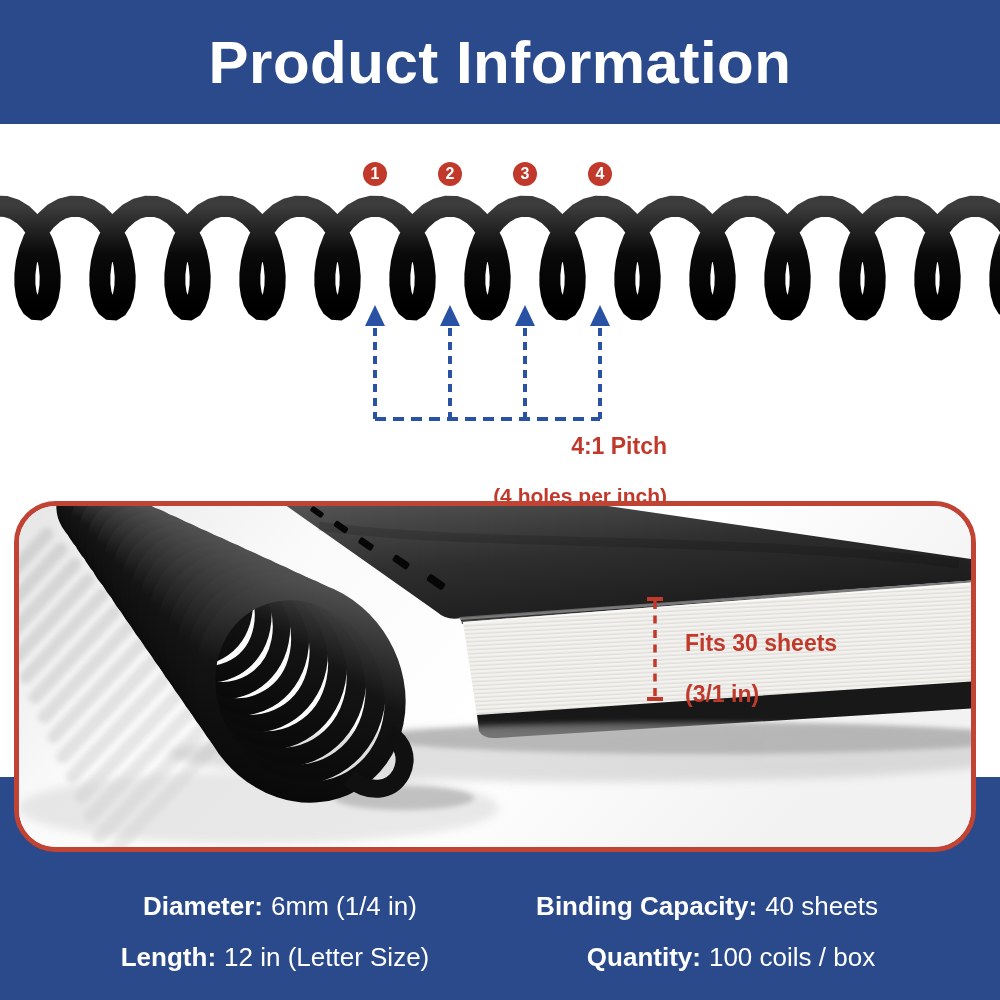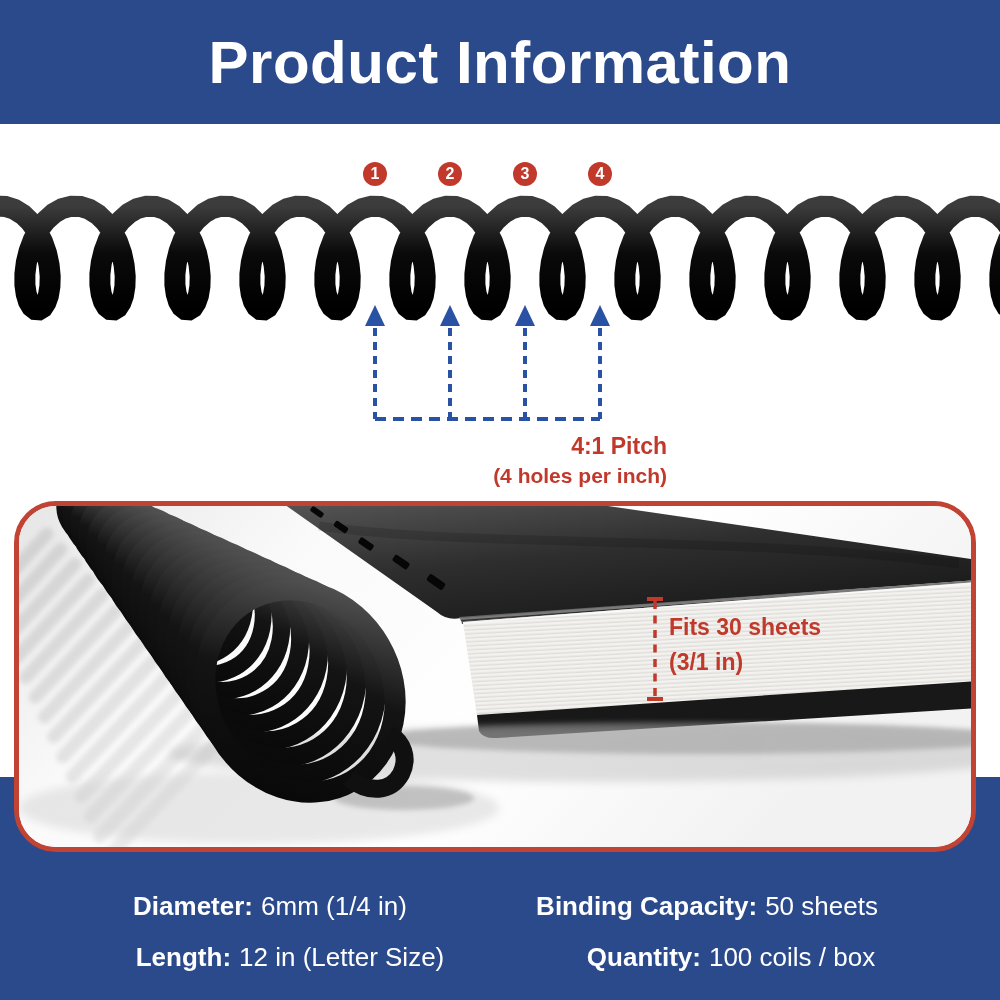--- a/index.html
+++ b/index.html
@@ -15,41 +15,41 @@
   #pitch-svg{position:absolute;left:0;top:0;width:1000px;height:500px;}
   .coil-stroke{fill:none;stroke:url(#coilG);stroke-width:21;stroke-linecap:round;}
   .arrow-head{fill:var(--arrow-blue);}
   .dash-v{stroke:var(--arrow-blue);stroke-width:4;stroke-dasharray:8 6;fill:none;}
   .dash-h{stroke:var(--arrow-blue);stroke-width:4;stroke-dasharray:11 7;fill:none;}
   .marker{position:absolute;width:24px;height:24px;border-radius:50%;background:var(--accent-red);
         color:#fff;font-size:16px;font-weight:bold;text-align:center;line-height:24px;}
   .pitch-label{position:absolute;left:307px;top:433px;width:360px;text-align:right;
         color:var(--accent-red);font-weight:bold;}
   .pitch-label .l1{font-size:23px;line-height:27px;}
-  .pitch-label .l2{font-size:21px;line-height:31px;}
+  .pitch-label .l2{font-size:21px;line-height:31px;margin-top:20px;}
 
   
   .photo-card{position:absolute;left:14px;top:501px;width:952px;height:341px;
         border:5px solid var(--border-red);border-radius:42px;overflow:hidden;background:#fff;}
   .photo-card svg{display:block;width:952px;height:341px;}
   .ring{fill:none;stroke:url(#ringG);}
   .streak{stroke:#c0c0c0;stroke-width:13;stroke-linecap:round;filter:url(#soft2);}
   .measure{stroke:var(--accent-red);stroke-width:3.5;stroke-dasharray:8 6.5;}
   .measure-tick{stroke:var(--accent-red);stroke-width:4;}
   .fits-note{position:absolute;left:650px;top:104px;color:var(--accent-red);
         font-weight:bold;font-size:23px;line-height:35px;}
-  .fits-note p{margin:0;}
+  .fits-note p{margin:16px;}
 
   
   .bottom-bg{position:absolute;left:0;top:777px;width:1000px;height:223px;background:var(--brand-blue);}
   .spec{position:absolute;transform:translateX(-50%);white-space:nowrap;color:#ffffff;
         font-size:26px;line-height:32px;}
   .spec .spec-label{font-weight:bold;margin-right:8px;}
-  .s0{left:270px;top:890px;} .s1{left:707px;top:890px;}
-  .s2{left:290px;top:941px;text-align:right;} .s3{left:731px;top:941px;}
+  .s0{left:280px;top:890px;} .s1{left:707px;top:890px;}
+  .s2{left:275px;top:941px;text-align:right;} .s3{left:731px;top:941px;}
 </style>
 </head>
 <body>
 
 <div class="page">
 
   <div class="band"></div>
   <h1 class="page-title">Product Information</h1>
 
   <svg id="pitch-svg" viewBox="0 0 1000 500">
@@ -192,21 +192,21 @@
     <div class="fits-note">
       <p>Fits 30 sheets</p>
       <p>(3/1 in)</p>
     </div>
   </div>
 
   <div class="spec s0">
     <span class="spec-label">Diameter:</span><span>6mm (1/4 in)</span>
   </div>
   <div class="spec s1">
-    <span class="spec-label">Binding Capacity:</span><span>50 sheets</span>
+    <span class="spec-label">Binding Capacity:</span><span>40 sheets</span>
   </div>
   <div class="spec s2">
     <span class="spec-label">Length:</span><span>12 in (Letter Size)</span>
   </div>
   <div class="spec s3">
     <span class="spec-label">Quantity:</span><span>100 coils / box</span>
   </div>
 
 </div>
 

